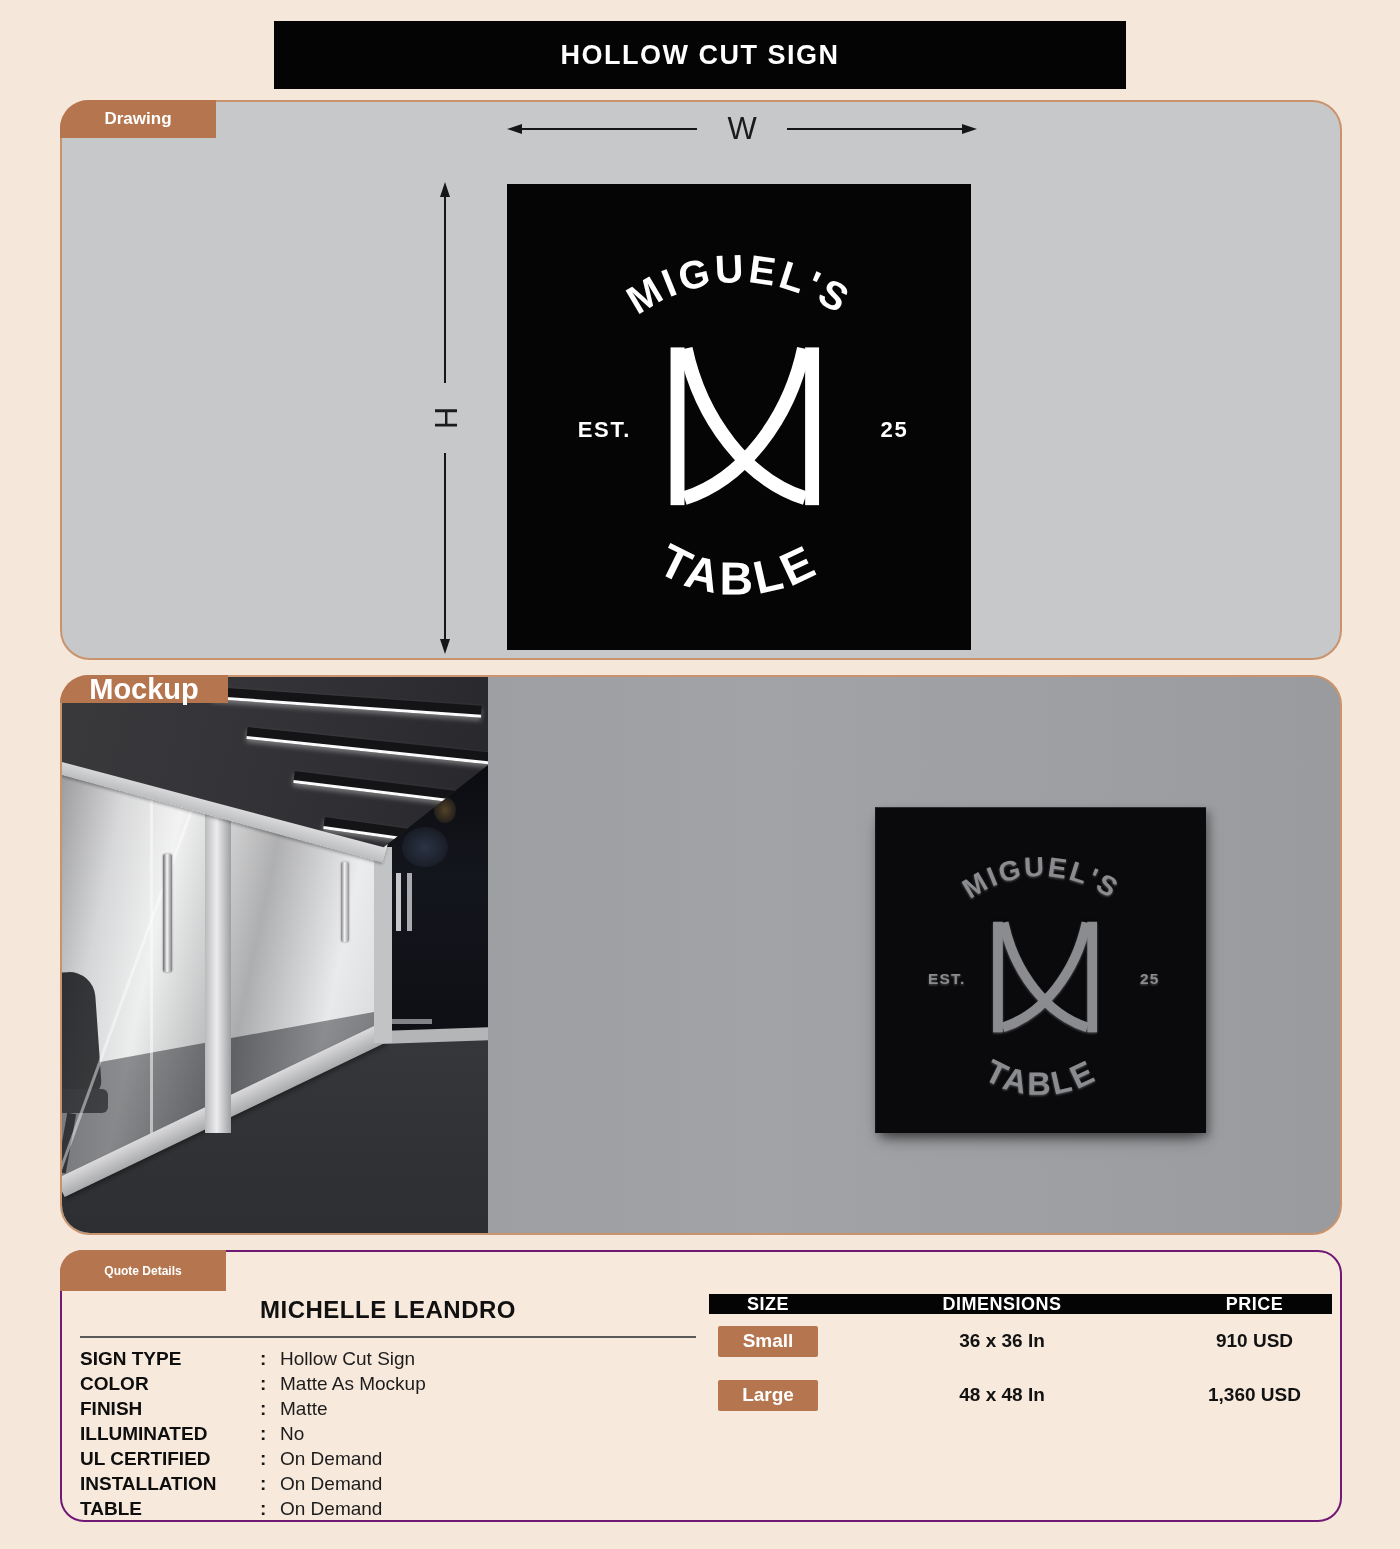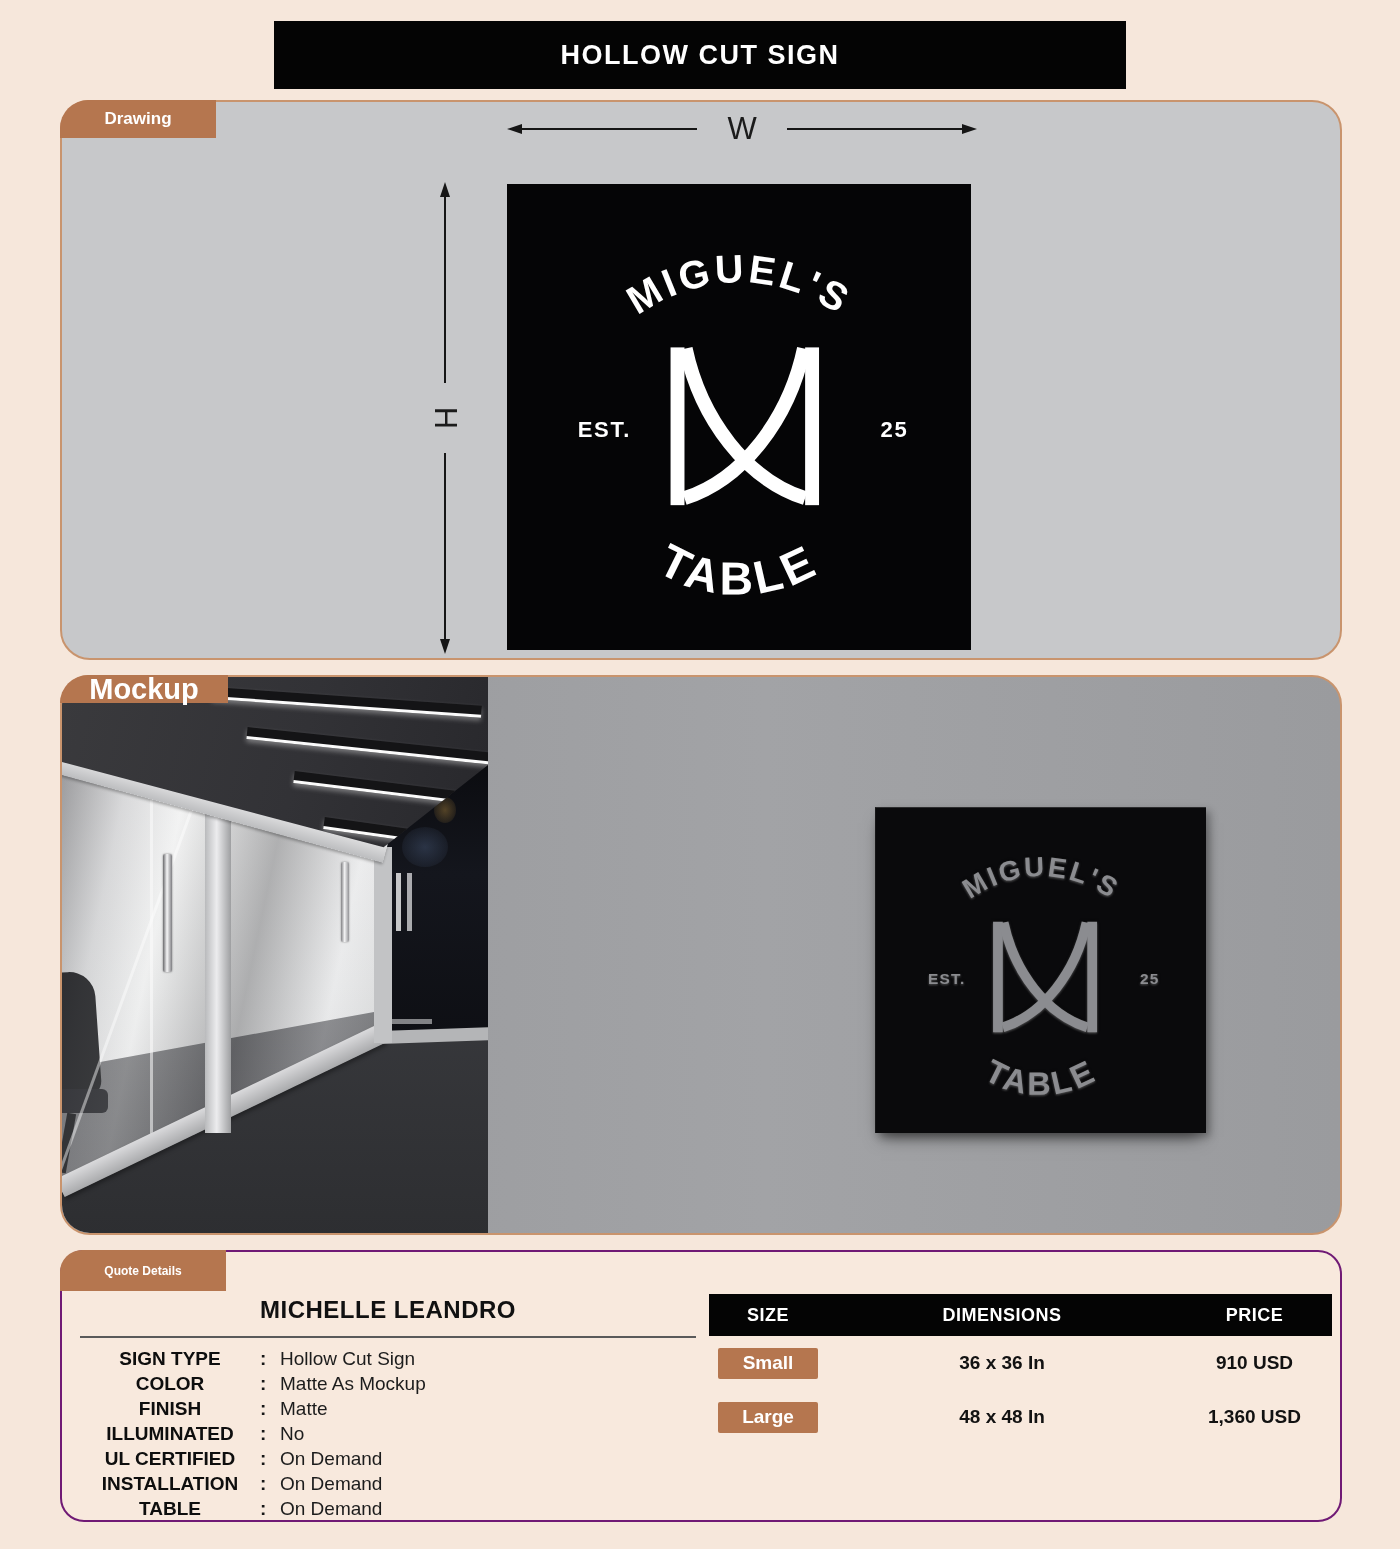--- a/index.html
+++ b/index.html
@@ -107,26 +107,26 @@
   .m-handle2{ left:279px; top:185px; width:8px; height:80px; opacity:0.8;}
   
   .quote-panel{
     position:absolute; left:60px; top:1250px; width:1282px; height:272px;
     background:#f8e9dd; border:2px solid #701a75; border-radius:24px; box-sizing:border-box;
   }
   .quote-left{ position:absolute; left:18px; top:44px; width:616px; }
   .customer-name{ margin:0 0 12px 0; text-align:center; font-size:24px; font-weight:bold; letter-spacing:0.5px; color:#111;}
   .name-rule{ height:2px; background:#5a5a5a; margin-bottom:8px;}
   .spec-row{ display:flex; font-size:19px; line-height:25px;}
-  .spec-label{ width:180px; font-weight:bold; color:#0e0e0e;text-align:center;}
+  .spec-label{ width:180px; font-weight:bold; color:#0e0e0e;}
   .spec-colon{ width:20px; font-weight:bold;}
   .spec-value{ color:#1c1c1c;}
   .price-table{ position:absolute; left:647px; top:42px; width:623px;}
   .pt-header{
-    display:grid; grid-template-columns:118px 350px 155px; height:42px; align-items:center;
+    display:grid; grid-template-columns:118px 350px 155px; height:20px; align-items:center;
     background:#040404; color:#ffffff; font-size:18px; font-weight:bold; text-align:center; letter-spacing:0.5px;
   }
   .pt-row{
     display:grid; grid-template-columns:118px 350px 155px; height:54px; align-items:center;
     text-align:center; font-size:19px; font-weight:bold; color:#121212;
   }
   .size-badge{
     justify-self:center; width:100px; height:31px; border-radius:2px;
     background:#b5764f; color:#ffffff; font-size:19px; font-weight:bold;
     display:flex; align-items:center; justify-content:center;

